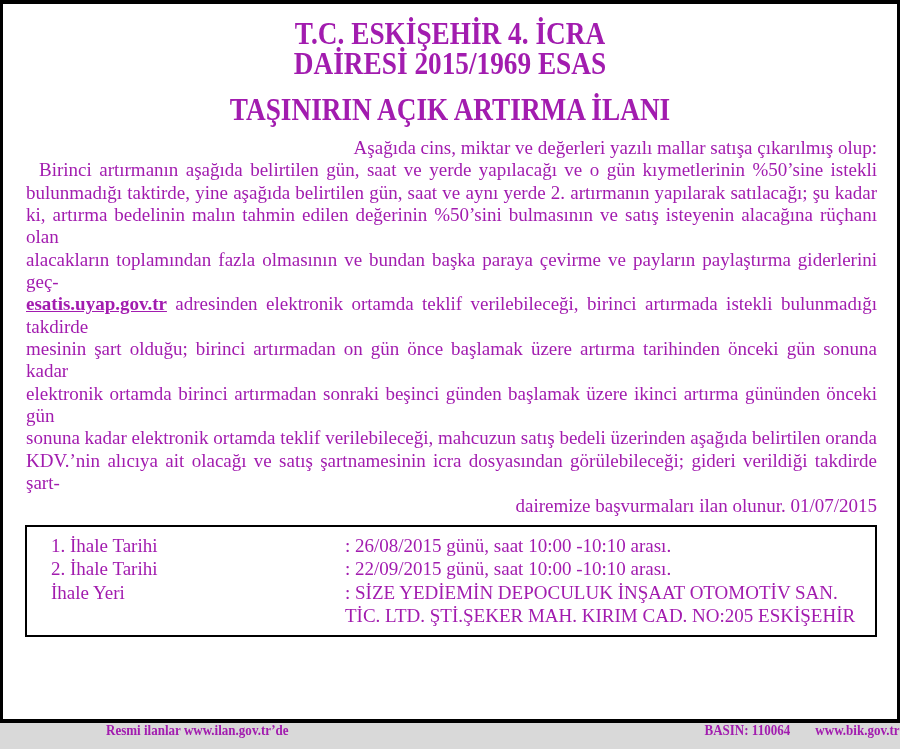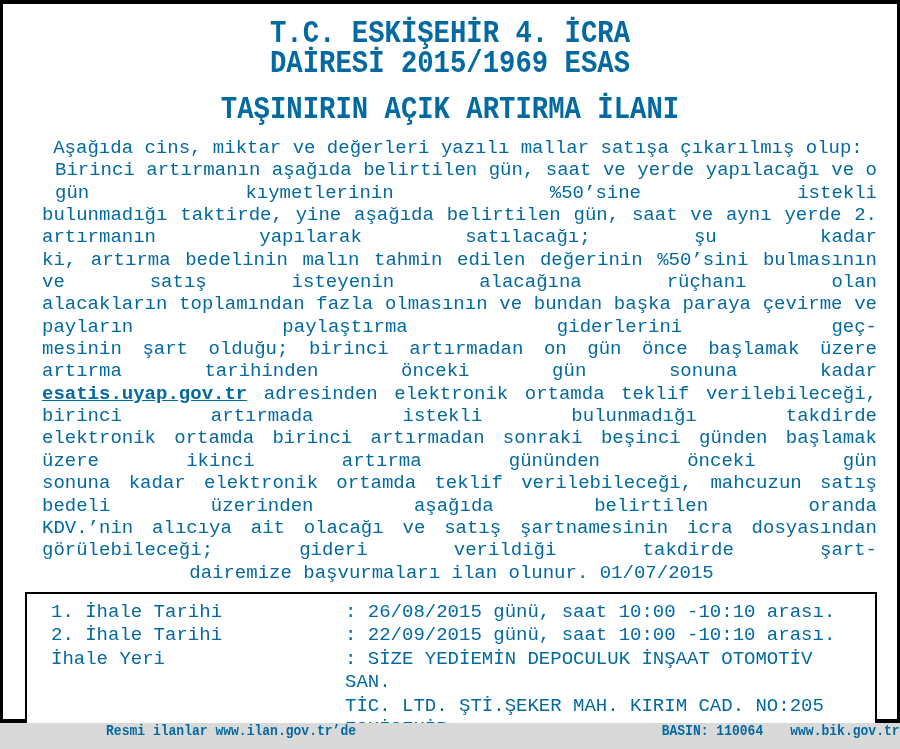--- a/index.html
+++ b/index.html
@@ -1,36 +1,36 @@
 <!DOCTYPE html>
 <html><head>
 <meta charset="utf-8">
 <style>
   html,body{margin:0;padding:0;background:#fff;}
   #stage{
     position:relative;width:900px;height:749px;overflow:hidden;background:#fff;
-    font-family:Liberation Mono, monospace;color:#0369a1;
+    font-family:Liberation Serif, serif;color:#a21caf;
   }
   
   .page{
     position:absolute;top:0;left:0;width:900px;height:723px;box-sizing:border-box;
     background:#fff;border:3px solid #000;border-top-width:4px;border-bottom-width:4px;
   }
   
   .titles{margin-top:15px;text-align:center;}
   .title-line{
     font-weight:bold;font-size:31px;line-height:30px;white-space:nowrap;
     transform:scaleX(0.88);transform-origin:50% 50%;
   }
   .subtitle{margin-top:16px;}
   
   .body-text{margin:12px 20px 0 23px;font-size:19px;line-height:22.35px;}
-  .line{text-align:center;white-space:normal;}
+  .line{text-align:right;white-space:normal;}
   .line.indent{padding-left:13px;}
-  .line.just{text-align:justify;text-align-last:justify;margin-left:16px;}
+  .line.just{text-align:justify;text-align-last:justify;}
   .inline-link{font-weight:bold;text-decoration:underline;cursor:pointer;}
   
   .box{margin:8px 0 0 22px;width:852px;box-sizing:border-box;border:2px solid #000;background:#fff;}
   .schedule{padding:7px 10px 7px 24px;font-size:19px;line-height:23.5px;}
   .srow{display:flex;}
   .slabel{width:294px;flex:0 0 294px;}
   .svalue{flex:1;}
   
   .footer-bar{
     position:absolute;left:0;bottom:0;width:900px;height:26px;background:#d9d9d9;
@@ -52,22 +52,22 @@
       <div class="title-line">DAİRESİ 2015/1969 ESAS</div>
       <div class="title-line subtitle">TAŞINIRIN AÇIK ARTIRMA İLANI</div>
     </div>
 
     <div class="body-text">
       <div class="line indent"><span>Aşağıda cins, miktar ve değerleri yazılı mallar satışa çıkarılmış olup:</span></div>
         <div class="line indent just"><span>Birinci artırmanın aşağıda belirtilen gün, saat ve yerde yapılacağı ve o gün kıymetlerinin %50’sine istekli</span></div>
         <div class="line just"><span>bulunmadığı taktirde, yine aşağıda belirtilen gün, saat ve aynı yerde 2. artırmanın yapılarak satılacağı; şu kadar</span></div>
         <div class="line just"><span>ki, artırma bedelinin malın tahmin edilen değerinin %50’sini bulmasının ve satış isteyenin alacağına rüçhanı olan</span></div>
         <div class="line just"><span>alacakların toplamından fazla olmasının ve bundan başka paraya çevirme ve payların paylaştırma giderlerini geç-</span></div>
+        <div class="line just"><strong class="inline-link">esatis.uyap.gov.tr</strong><span> adresinden elektronik ortamda teklif verilebileceği, birinci artırmada istekli bulunmadığı takdirde</span></div>
         <div class="line just"><span>mesinin şart olduğu; birinci artırmadan on gün önce başlamak üzere artırma tarihinden önceki gün sonuna kadar</span></div>
-        <div class="line just"><strong class="inline-link">esatis.uyap.gov.tr</strong><span> adresinden elektronik ortamda teklif verilebileceği, birinci artırmada istekli bulunmadığı takdirde</span></div>
         <div class="line just"><span>elektronik ortamda birinci artırmadan sonraki beşinci günden başlamak üzere ikinci artırma gününden önceki gün</span></div>
         <div class="line just"><span>sonuna kadar elektronik ortamda teklif verilebileceği, mahcuzun satış bedeli üzerinden aşağıda belirtilen oranda</span></div>
         <div class="line just"><span>KDV.’nin alıcıya ait olacağı ve satış şartnamesinin icra dosyasından görülebileceği; gideri verildiği takdirde şart-</span></div>
         <div class="line"><span>dairemize başvurmaları ilan olunur. 01/07/2015</span></div>
     </div>
 
     <div class="box">
 
       <div class="schedule">
         <div class="srow">

